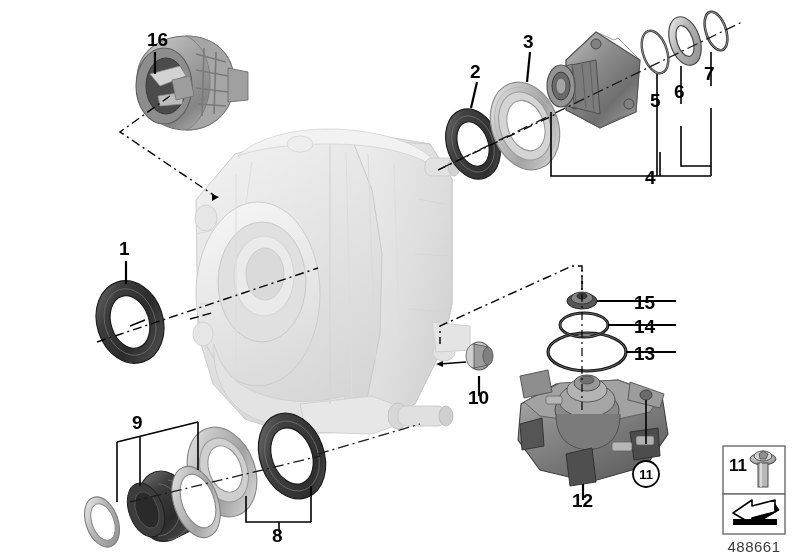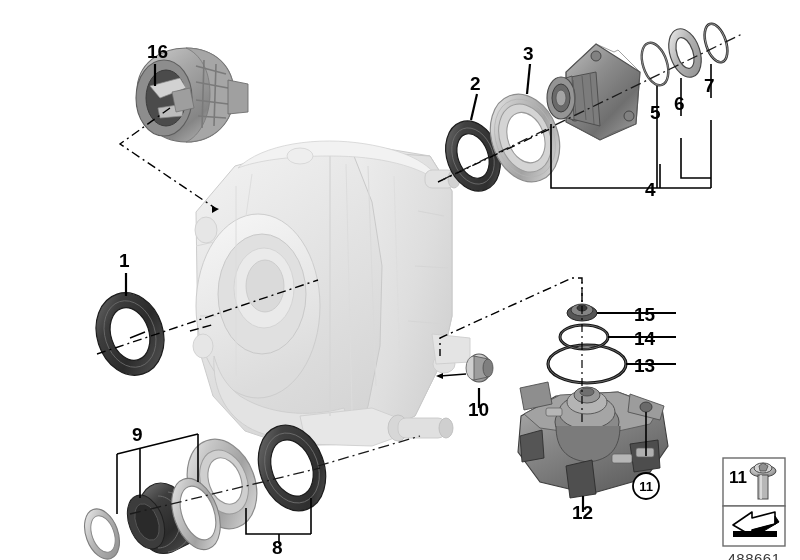--- a/index.html
+++ b/index.html
@@ -1,21 +1,21 @@
 <!DOCTYPE html>
 <html><head>
 <meta charset="utf-8">
 <style>
   html,body{margin:0;padding:0;background:#ffffff;}
   body{
     width:800px;height:560px;overflow:hidden;
     font-family:"Liberation Sans", sans-serif;
     position:relative;
   }
-  #stage{position:absolute;left:0;top:16px;width:800px;height:491px;}
+  #stage{position:absolute;left:0;top:4px;width:800px;height:491px;}
   #stage svg{display:block;}
   .lbl{
     font-family:"Liberation Sans", sans-serif;
     font-weight:bold;
     fill:#000;
     font-size:19px;
   }
   .lbl-sm{font-size:17px;}
   .partno{
     font-family:"Liberation Sans", sans-serif;

